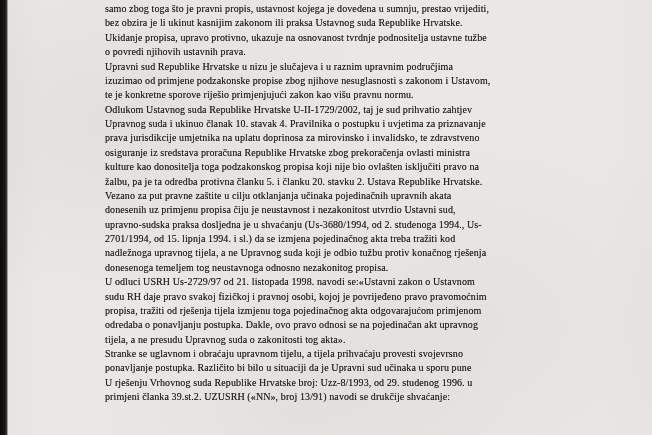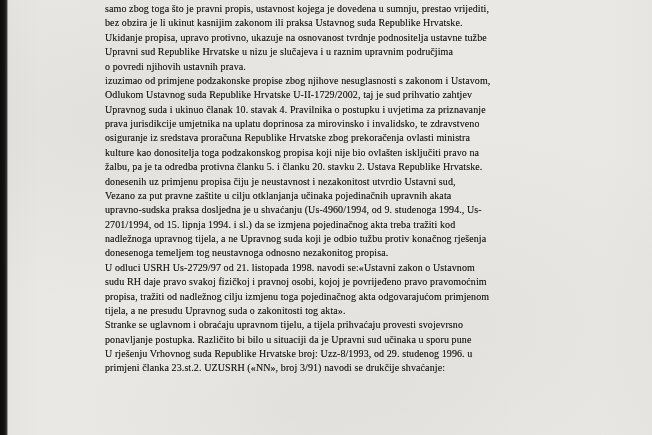--- a/index.html
+++ b/index.html
@@ -37,37 +37,39 @@
 </style>
 </head>
 <body>
 
 <div class="page">
   <div class="scan-edge"></div>
   <div class="text-block">
       <div class="text-line">samo zbog toga što je pravni propis, ustavnost kojega je dovedena u sumnju, prestao vrijediti,</div>
       <div class="text-line">bez obzira je li ukinut kasnijim zakonom ili praksa Ustavnog suda Republike Hrvatske.</div>
       <div class="text-line">Ukidanje propisa, upravo protivno, ukazuje na osnovanost tvrdnje podnositelja ustavne tužbe</div>
+      <div class="text-line">o povredi njihovih ustavnih prava.</div>
       <div class="text-line">Upravni sud Republike Hrvatske u nizu je slučajeva i u raznim upravnim područjima</div>
-      <div class="text-line">o povredi njihovih ustavnih prava.</div>
       <div class="text-line">izuzimao od primjene podzakonske propise zbog njihove nesuglasnosti s zakonom i Ustavom,</div>
+      <div class="text-line">te je konkretne sporove riješio primjenjujući zakon kao višu pravnu normu.</div>
       <div class="text-line">Odlukom Ustavnog suda Republike Hrvatske U-II-1729/2002, taj je sud prihvatio zahtjev</div>
       <div class="text-line">Upravnog suda i ukinuo članak 10. stavak 4. Pravilnika o postupku i uvjetima za priznavanje</div>
       <div class="text-line">prava jurisdikcije umjetnika na uplatu doprinosa za mirovinsko i invalidsko, te zdravstveno</div>
       <div class="text-line">osiguranje iz sredstava proračuna Republike Hrvatske zbog prekoračenja ovlasti ministra</div>
       <div class="text-line">kulture kao donositelja toga podzakonskog propisa koji nije bio ovlašten isključiti pravo na</div>
       <div class="text-line">žalbu, pa je ta odredba protivna članku 5. i članku 20. stavku 2. Ustava Republike Hrvatske.</div>
+      <div class="text-line">Vezano za put pravne zaštite u cilju otklanjanja učinaka pojedinačnih upravnih akata</div>
       <div class="text-line">donesenih uz primjenu propisa čiju je neustavnost i nezakonitost utvrdio Ustavni sud,</div>
-      <div class="text-line">Vezano za put pravne zaštite u cilju otklanjanja učinaka pojedinačnih upravnih akata</div>
-      <div class="text-line">upravno-sudska praksa dosljedna je u shvaćanju (Us-4960/1994, od 9. studenoga 1994., Us-</div>
+      <div class="text-line">upravno-sudska praksa dosljedna je u shvaćanju (Us-3680/1994, od 2. studenoga 1994., Us-</div>
       <div class="text-line">2701/1994, od 15. lipnja 1994. i sl.) da se izmjena pojedinačnog akta treba tražiti kod</div>
       <div class="text-line">nadležnoga upravnog tijela, a ne Upravnog suda koji je odbio tužbu protiv konačnog rješenja</div>
       <div class="text-line">donesenoga temeljem tog neustavnoga odnosno nezakonitog propisa.</div>
       <div class="text-line">U odluci USRH Us-2729/97 od 21. listopada 1998. navodi se:«Ustavni zakon o Ustavnom</div>
       <div class="text-line">sudu RH daje pravo svakoj fizičkoj i pravnoj osobi, kojoj je povrijeđeno pravo pravomoćnim</div>
-      <div class="text-line">propisa, tražiti od nadležnog cilju izmjenu toga pojedinačnog akta odgovarajućom primjenom</div>
+      <div class="text-line">propisa, tražiti od rješenja tijela izmjenu toga pojedinačnog akta odgovarajućom primjenom</div>
+      <div class="text-line">odredaba o ponavljanju postupka. Dakle, ovo pravo odnosi se na pojedinačan akt upravnog</div>
       <div class="text-line">tijela, a ne presudu Upravnog suda o zakonitosti tog akta».</div>
       <div class="text-line">Stranke se uglavnom i obraćaju upravnom tijelu, a tijela prihvaćaju provesti svojevrsno</div>
       <div class="text-line">ponavljanje postupka. Različito bi bilo u situaciji da je Upravni sud učinaka u sporu pune</div>
       <div class="text-line">U rješenju Vrhovnog suda Republike Hrvatske broj: Uzz-8/1993, od 29. studenog 1996. u</div>
-      <div class="text-line">primjeni članka 23.st.2. UZUSRH («NN», broj 3/91) navodi se drukčije shvaćanje:</div>
+      <div class="text-line">primjeni članka 39.st.2. UZUSRH («NN», broj 13/91) navodi se drukčije shvaćanje:</div>
     </div>
 </div>
 
 </body></html>

